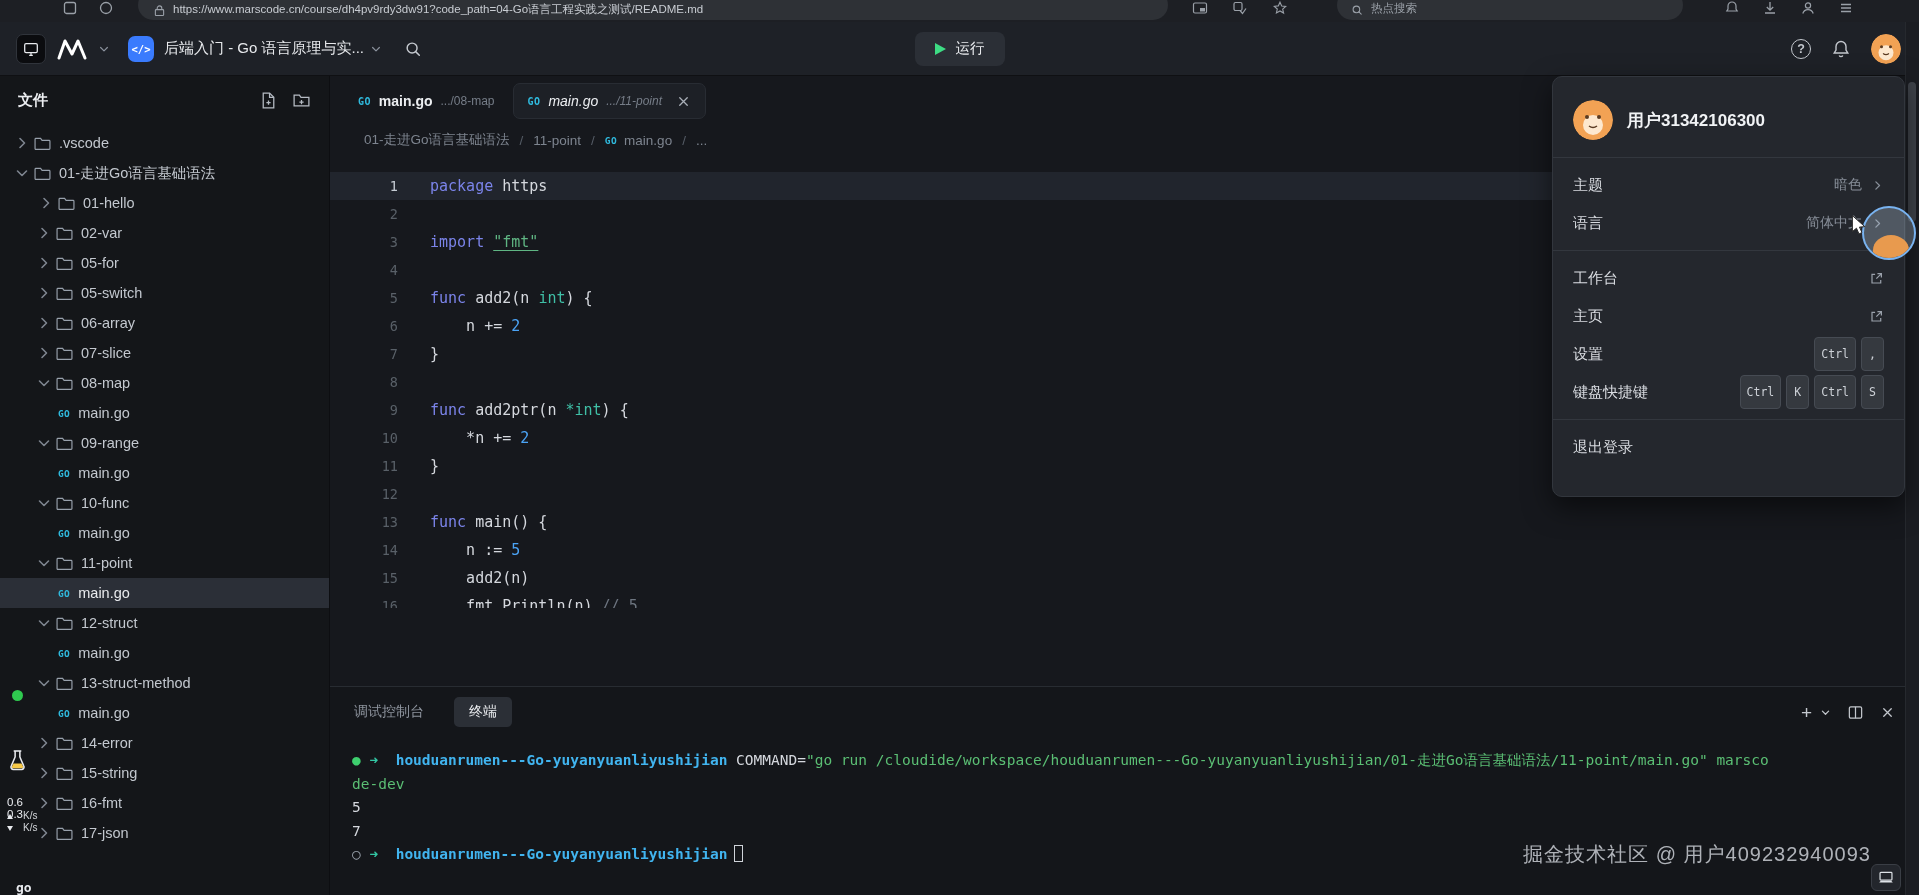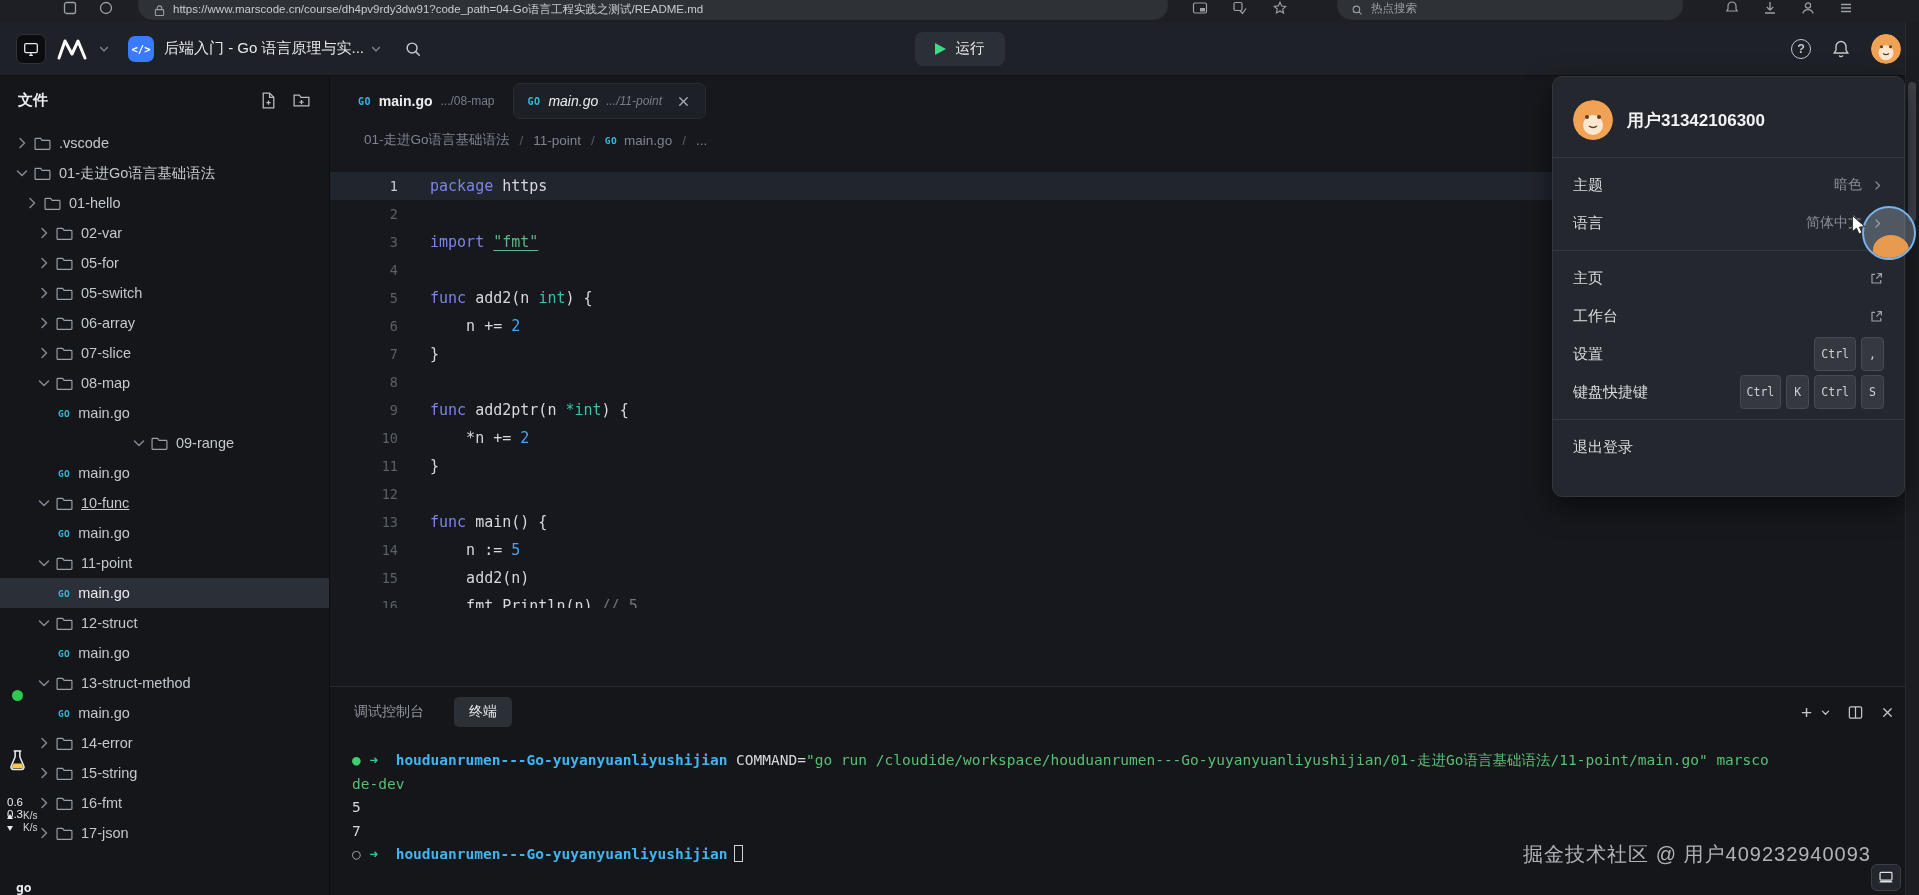--- a/index.html
+++ b/index.html
@@ -310,21 +310,21 @@
                 <path d="M3.5 6 8 10.5 12.5 6" fill="none" stroke="currentColor" stroke-width="1.6" stroke-linecap="round" stroke-linejoin="round"></path>
               </svg>
             </span>
             <span class="tree-folder">
               <svg viewBox="0 0 16 16">
                 <path d="M1.8 3.2h4.4l1.4 1.8h6.6c.5 0 .8.3.8.8v7c0 .5-.3.8-.8.8H1.8c-.5 0-.8-.3-.8-.8V4c0-.5.3-.8.8-.8z" fill="none" stroke="currentColor" stroke-width="1.1"></path>
               </svg>
             </span>
             <span class="tree-label">01-走进Go语言基础语法</span>
           </div>
-          <div class="tree-row" style="padding-left: 24px;">
+          <div class="tree-row" style="padding-left: 38px;">
             <span class="tree-chev">
               <svg viewBox="0 0 16 16">
                 <path d="M6 3.5 10.5 8 6 12.5" fill="none" stroke="currentColor" stroke-width="1.6" stroke-linecap="round" stroke-linejoin="round"></path>
               </svg>
             </span>
             <span class="tree-folder">
               <svg viewBox="0 0 16 16">
                 <path d="M1.8 3.2h4.4l1.4 1.8h6.6c.5 0 .8.3.8.8v7c0 .5-.3.8-.8.8H1.8c-.5 0-.8-.3-.8-.8V4c0-.5.3-.8.8-.8z" fill="none" stroke="currentColor" stroke-width="1.1"></path>
               </svg>
             </span>
@@ -405,38 +405,38 @@
               <svg viewBox="0 0 16 16">
                 <path d="M1.8 3.2h4.4l1.4 1.8h6.6c.5 0 .8.3.8.8v7c0 .5-.3.8-.8.8H1.8c-.5 0-.8-.3-.8-.8V4c0-.5.3-.8.8-.8z" fill="none" stroke="currentColor" stroke-width="1.1"></path>
               </svg>
             </span>
             <span class="tree-label">08-map</span>
           </div>
           <div class="tree-row" style="padding-left: 58px;">
             <span class="go-badge">GO</span>
             <span class="tree-label">main.go</span>
           </div>
-          <div class="tree-row" style="padding-left: 36px; justify-content: center;">
+          <div class="tree-row" style="padding-left: 36px;">
             <span class="tree-chev">
               <svg viewBox="0 0 16 16">
                 <path d="M3.5 6 8 10.5 12.5 6" fill="none" stroke="currentColor" stroke-width="1.6" stroke-linecap="round" stroke-linejoin="round"></path>
               </svg>
             </span>
             <span class="tree-folder">
               <svg viewBox="0 0 16 16">
                 <path d="M1.8 3.2h4.4l1.4 1.8h6.6c.5 0 .8.3.8.8v7c0 .5-.3.8-.8.8H1.8c-.5 0-.8-.3-.8-.8V4c0-.5.3-.8.8-.8z" fill="none" stroke="currentColor" stroke-width="1.1"></path>
               </svg>
             </span>
             <span class="tree-label">09-range</span>
           </div>
           <div class="tree-row" style="padding-left: 58px;">
             <span class="go-badge">GO</span>
             <span class="tree-label">main.go</span>
           </div>
-          <div class="tree-row" style="padding-left: 36px; text-decoration: underline;">
+          <div class="tree-row" style="padding-left: 36px;">
             <span class="tree-chev">
               <svg viewBox="0 0 16 16">
                 <path d="M3.5 6 8 10.5 12.5 6" fill="none" stroke="currentColor" stroke-width="1.6" stroke-linecap="round" stroke-linejoin="round"></path>
               </svg>
             </span>
             <span class="tree-folder">
               <svg viewBox="0 0 16 16">
                 <path d="M1.8 3.2h4.4l1.4 1.8h6.6c.5 0 .8.3.8.8v7c0 .5-.3.8-.8.8H1.8c-.5 0-.8-.3-.8-.8V4c0-.5.3-.8.8-.8z" fill="none" stroke="currentColor" stroke-width="1.1"></path>
               </svg>
             </span>
@@ -723,30 +723,30 @@
             <span class="um-chev">
               <svg viewBox="0 0 16 16">
                 <path d="M6 3.5 10.5 8 6 12.5" fill="none" stroke="currentColor" stroke-width="1.6" stroke-linecap="round" stroke-linejoin="round"></path>
               </svg>
             </span>
           </div>
         </div>
         <div class="um-divider"></div>
         <div class="um-section">
           <div class="um-row">
-            <span class="um-label">主页</span>
+            <span class="um-label">工作台</span>
             <span class="um-ext">
               <svg viewBox="0 0 16 16">
                 <path d="M6.5 3.5H3.2v9.3h9.3V9.5" fill="none" stroke="currentColor" stroke-width="1.3"></path>
                 <path d="M9 2.8h4.2V7M13 3 7.8 8.2" fill="none" stroke="currentColor" stroke-width="1.3"></path>
               </svg>
             </span>
           </div>
           <div class="um-row">
-            <span class="um-label">工作台</span>
+            <span class="um-label">主页</span>
             <span class="um-ext">
               <svg viewBox="0 0 16 16">
                 <path d="M6.5 3.5H3.2v9.3h9.3V9.5" fill="none" stroke="currentColor" stroke-width="1.3"></path>
                 <path d="M9 2.8h4.2V7M13 3 7.8 8.2" fill="none" stroke="currentColor" stroke-width="1.3"></path>
               </svg>
             </span>
           </div>
           <div class="um-row">
             <span class="um-label">设置</span>
             <span class="kbd">Ctrl</span>

